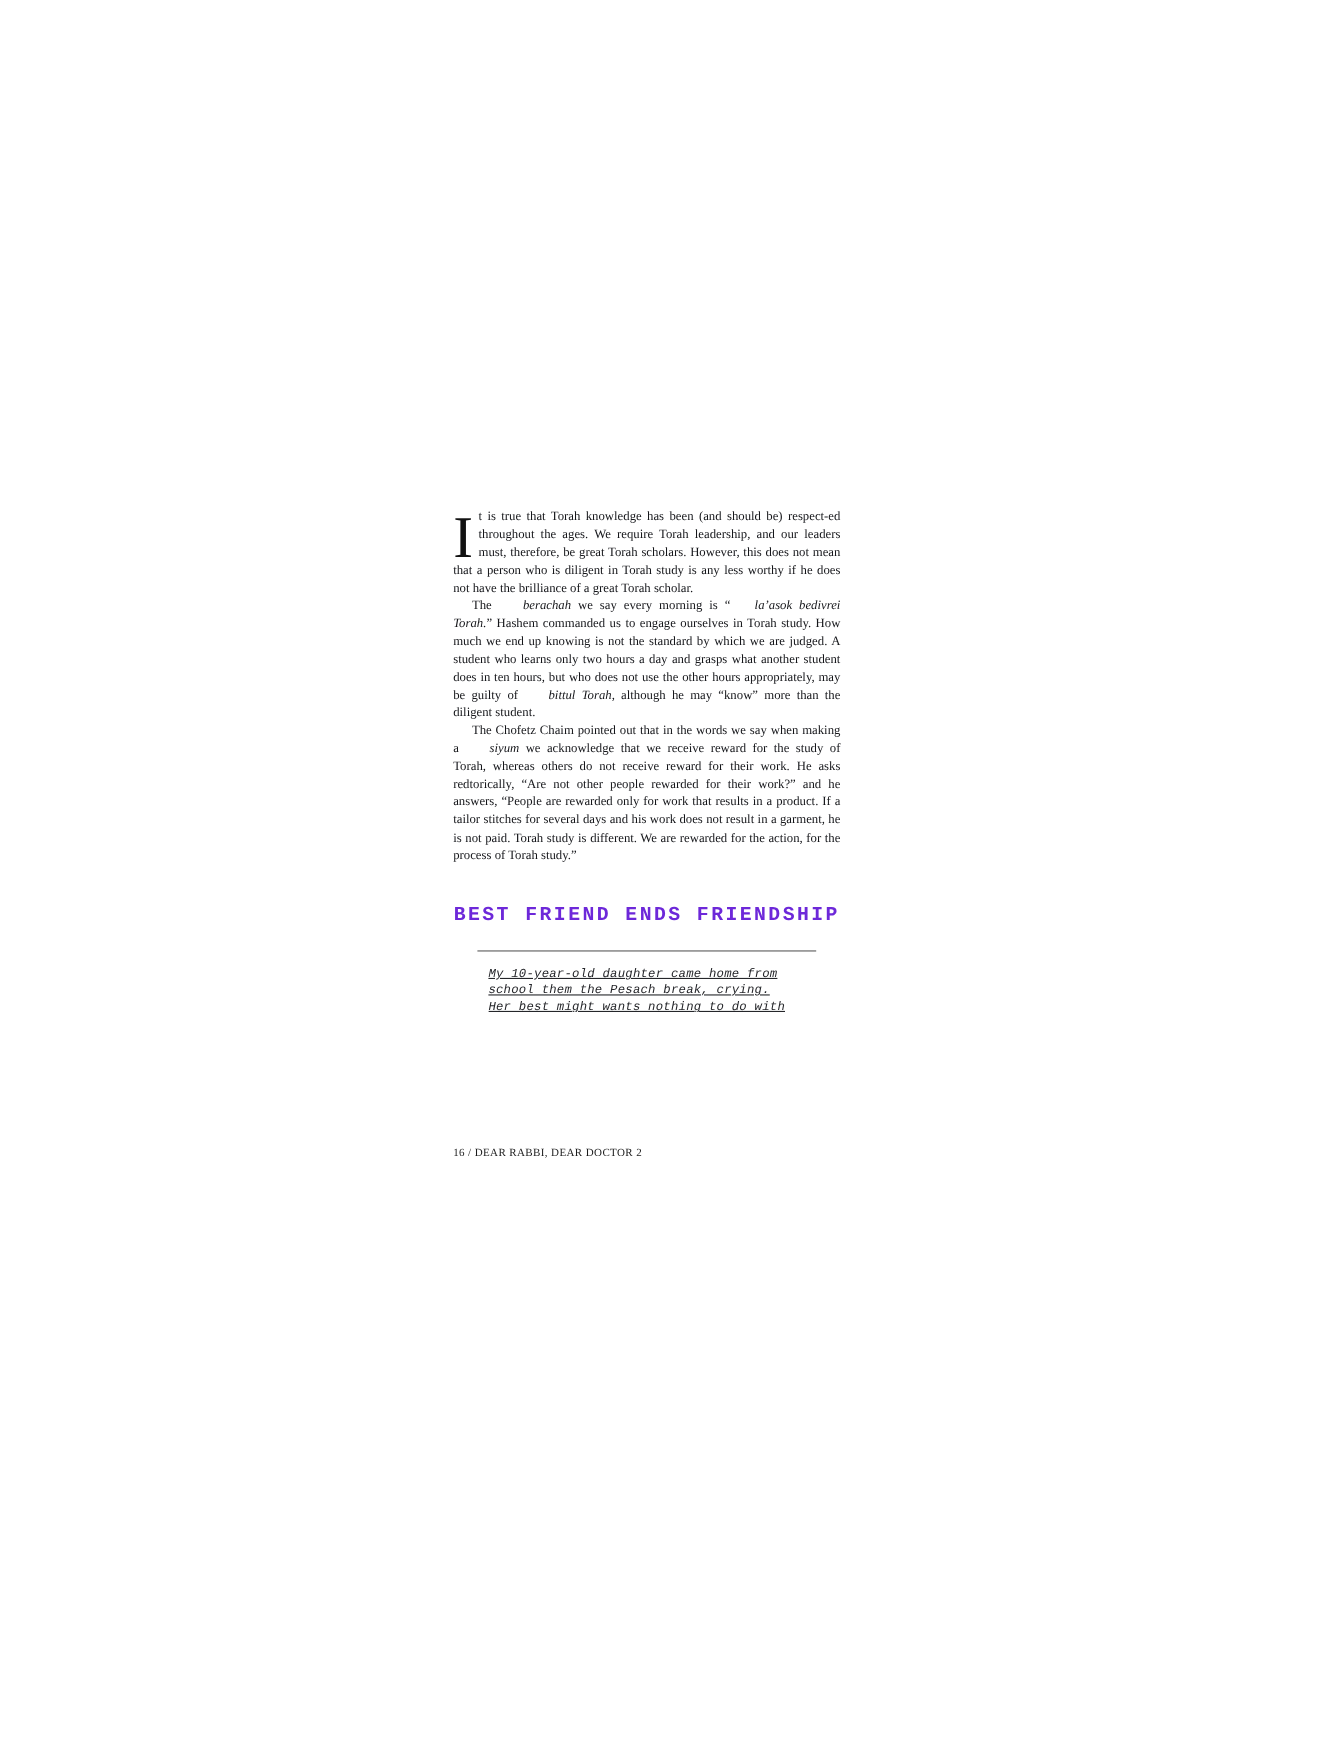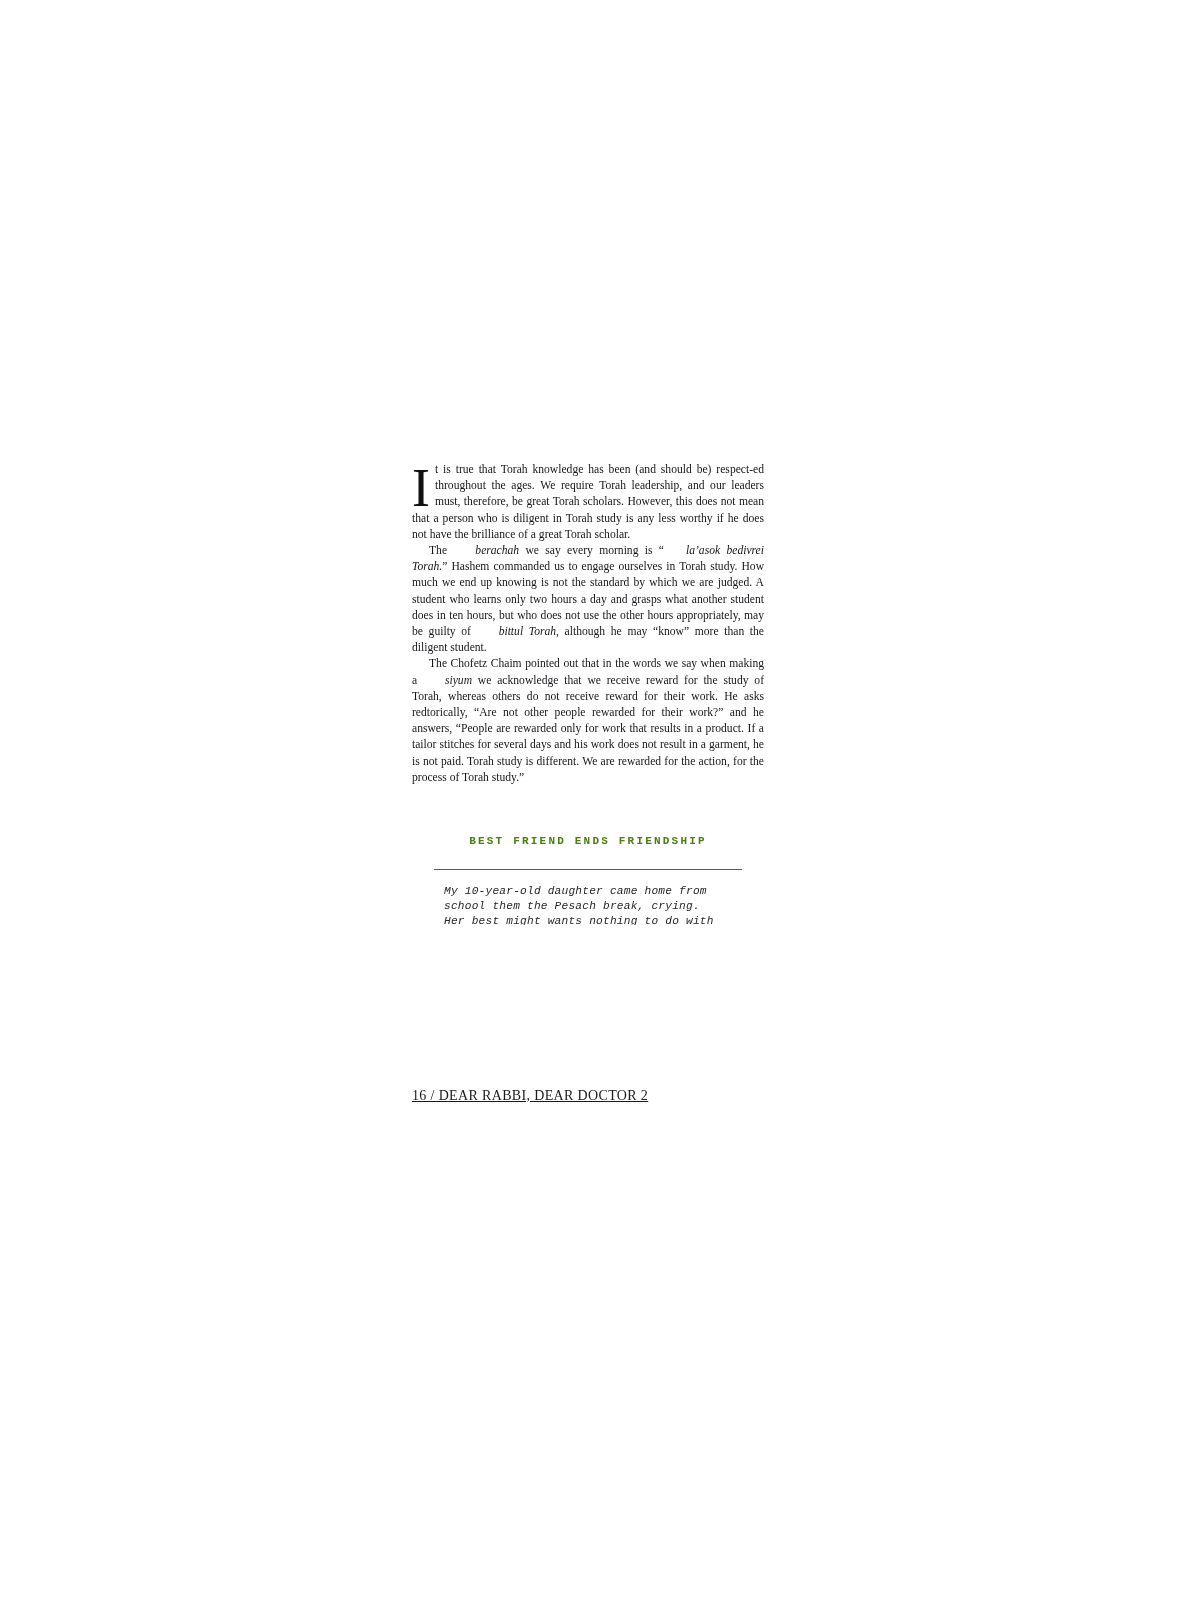--- a/index.html
+++ b/index.html
@@ -49,26 +49,26 @@
   .para.first::after {
     content: "";
     display: block;
     clear: both;
   }
   em {
     font-style: italic;
     margin-left: 22px;
   }
   .section-title {
-    margin-top: 49px;
+    margin-top: 36px;
     font-family: "Liberation Mono", monospace;
-    font-size: 11px;
+    font-size: 18px;
     font-weight: 700;
     letter-spacing: 2.2px;
-    color: #4d7c0f;
+    color: #6d28d9;
     text-align: center;
   }
   .letter-block {
     margin-top: 22px;
     position: relative;
   }
   .rule {
     width: 308px;
     height: 1px;
     background: #5b5b5b;
@@ -79,38 +79,38 @@
     font-size: 11.2px;
     line-height: 15.2px;
     font-style: italic;
     color: #25262a;
     margin-left: 32px;
     width: 282px;
     letter-spacing: 0.2px;
   }
   .letter-line {
     white-space: nowrap;
+    text-decoration: underline;
   }
   .cut-line {
     position: relative;
     overflow: hidden;
     height: 11px;
   }
   .cut-line span {
     display: block;
   }
   .footer {
     position: absolute;
     left: 412px;
-    top: 1088px;
+    top: 1043px;
     font-family: "Liberation Serif", serif;
-    font-size: 14px;
+    font-size: 10px;
     letter-spacing: 0.35px;
     color: #1b1b1b;
-    text-decoration: underline;
   }
 </style>
 </head>
 <body>
 
 <div class="page">
 
   <div class="content">
 
     <div class="body-text">

